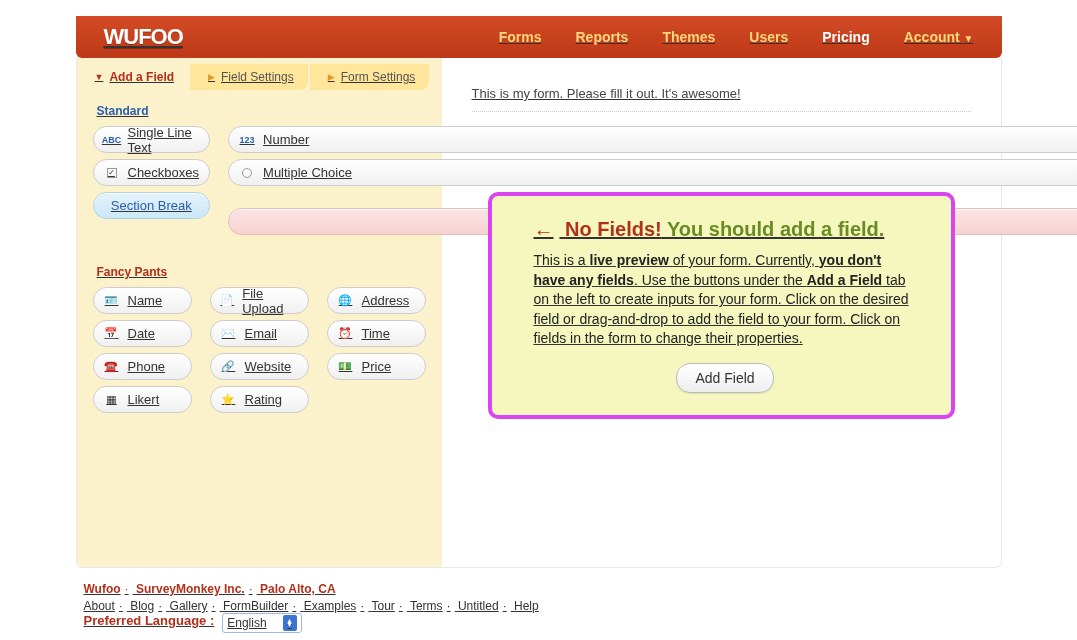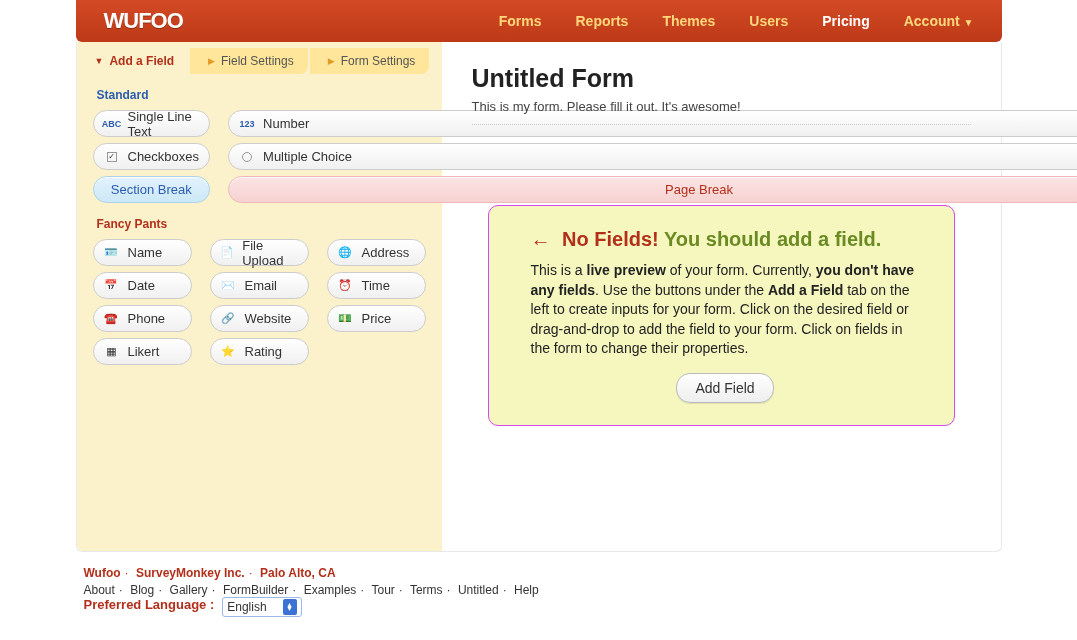--- a/index.html
+++ b/index.html
@@ -1,17 +1,17 @@
 <!DOCTYPE html>
 <html><head>
 <meta charset="utf-8">
 <style>
 * { box-sizing: border-box; margin: 0; padding: 0; }
 body { font-family: "Lucida Grande", "Segoe UI", Arial, sans-serif; background: #fff; font-size: 13px; color: #333; }
-.page { width: 942px; margin: 0 auto; }
+.page { width: 942px; margin: 16px auto; text-decoration: underline; }
 .topbar { background: linear-gradient(#d34a25, #bd3917); height: 42px; display: flex; align-items: center; padding: 0 28px; border-radius: 0 0 6px 6px; margin: 0 8px; }
 .logo { font-family: Arial Black, Arial, sans-serif; font-weight: 900; font-size: 22px; color: #fff; letter-spacing: -1px; text-shadow: 0 1px 0 rgba(0,0,0,.3); }
 .topnav { margin-left: auto; display: flex; gap: 34px; }
 .topnav a { color: #ffd87b; font-weight: bold; font-size: 14px; cursor: pointer; }
 .topnav a.active { color: #fff; }
 .topnav .caret { font-size: 10px; }
 .main { display: flex; margin: 0 8px; border: 1px solid #e8e8e8; border-top: none; border-radius: 0 0 6px 6px; min-height: 510px; }
 .sidebar { width: 365px; background: #fbf2cb; padding: 6px 16px 24px 16px; border-radius: 0 0 0 6px; }
 .tabs { display: flex; gap: 2px; margin: 0 -16px 14px -16px; }
 .tab { background: #ffe69a; padding: 6px 14px 6px 18px; font-size: 12px; color: #555; border-radius: 0 0 8px 0; cursor: pointer; display:flex; align-items:center; gap:6px;}
@@ -22,21 +22,21 @@
 .section-label.fancy { color: #b2301b; }
 .field-grid { display: grid; grid-template-columns: 1fr 1fr 1fr; gap: 6px 18px; margin-bottom: 14px; }
 .field-btn { background: linear-gradient(#ffffff, #f0f0f0); border: 1px solid #ccc; border-radius: 14px; height: 27px; display: flex; align-items: center; padding: 0 10px; font-size: 13px; color: #333; cursor: pointer; box-shadow: inset 0 1px 0 #fff; }
 .field-btn .ic { width: 16px; height: 16px; margin-right: 8px; display:flex; align-items:center; justify-content:center; font-size:11px; }
 .field-btn.section { background: linear-gradient(#e3f2fb, #cce8f7); border-color:#aad3eb; color:#2a5db0; justify-content:center; }
 .field-btn.page { background: linear-gradient(#fbe4e4, #f7d2d2); border-color:#ecb8b8; color:#b2301b; justify-content:center; }
 .canvas { flex: 1; padding: 22px 30px; }
 .form-title { font-size: 25px; color: #222; font-weight: bold;}
 .form-desc { font-size: 13px; color: #444; margin: 6px 0 10px; }
 .hr { border-top: 1px dotted #ccc; margin-bottom: 80px; }
-.callout { background: #f5f7bf; border: 1px solid #d946ef; border-radius: 10px; padding: 22px 34px 22px 42px; margin: 0 16px;}
+.callout { background: #f5f7bf; border: 4px solid #d946ef; border-radius: 10px; padding: 22px 34px 22px 42px; margin: 0 16px;}
 .callout h2 { font-size: 20px; margin-bottom: 10px; }
 .callout h2 .arrow { color: #b2301b; font-weight: bold; margin-right: 6px; }
 .callout h2 .nofields { color: #b2301b; }
 .callout h2 .should { color: #6a8a22; }
 .callout p { font-size: 14px; line-height: 1.4; color: #222;}
 .callout .center { text-align:center; margin-top:14px;}
 .addfield-btn { display:inline-block; background: linear-gradient(#fff,#eee); border:1px solid #bbb; border-radius: 14px; padding: 6px 18px; font-size: 14px; color:#333; cursor:pointer; box-shadow: 0 1px 1px rgba(0,0,0,.1);}
 .footer { margin: 14px 16px 20px; display:flex; align-items:flex-start; justify-content:space-between; font-size:12px;flex-direction:column;}
 .footer-left .line1 span { color:#b2301b; font-weight:bold;}
 .footer-left .line1 .sep { color:#b2301b; font-weight:normal; margin:0 4px;}
@@ -162,21 +162,20 @@
             <span>Likert</span>
           </div>
       <div class="field-btn">
             <span class="ic">⭐</span>
             <span>Rating</span>
           </div>
     </div>
   </div>
 
   <div class="canvas">
-    <div class="form-title">Untitled Form</div>
     <div class="form-desc">This is my form. Please fill it out. It's awesome!</div>
     <div class="hr"></div>
     <div class="callout">
       <h2>
         <span class="arrow">←</span>
         <span class="nofields">No Fields!</span>
         <span class="should">You should add a field.</span>
       </h2>
       <p>
         <span>This is a </span><b>live preview</b><span> of your form. Currently, </span><b>you don't have any fields</b><span>. Use the buttons under the </span><b>Add a Field</b><span> tab on the left to create inputs for your form. Click on the desired field or drag-and-drop to add the field to your form. Click on fields in the form to change their properties.</span>

